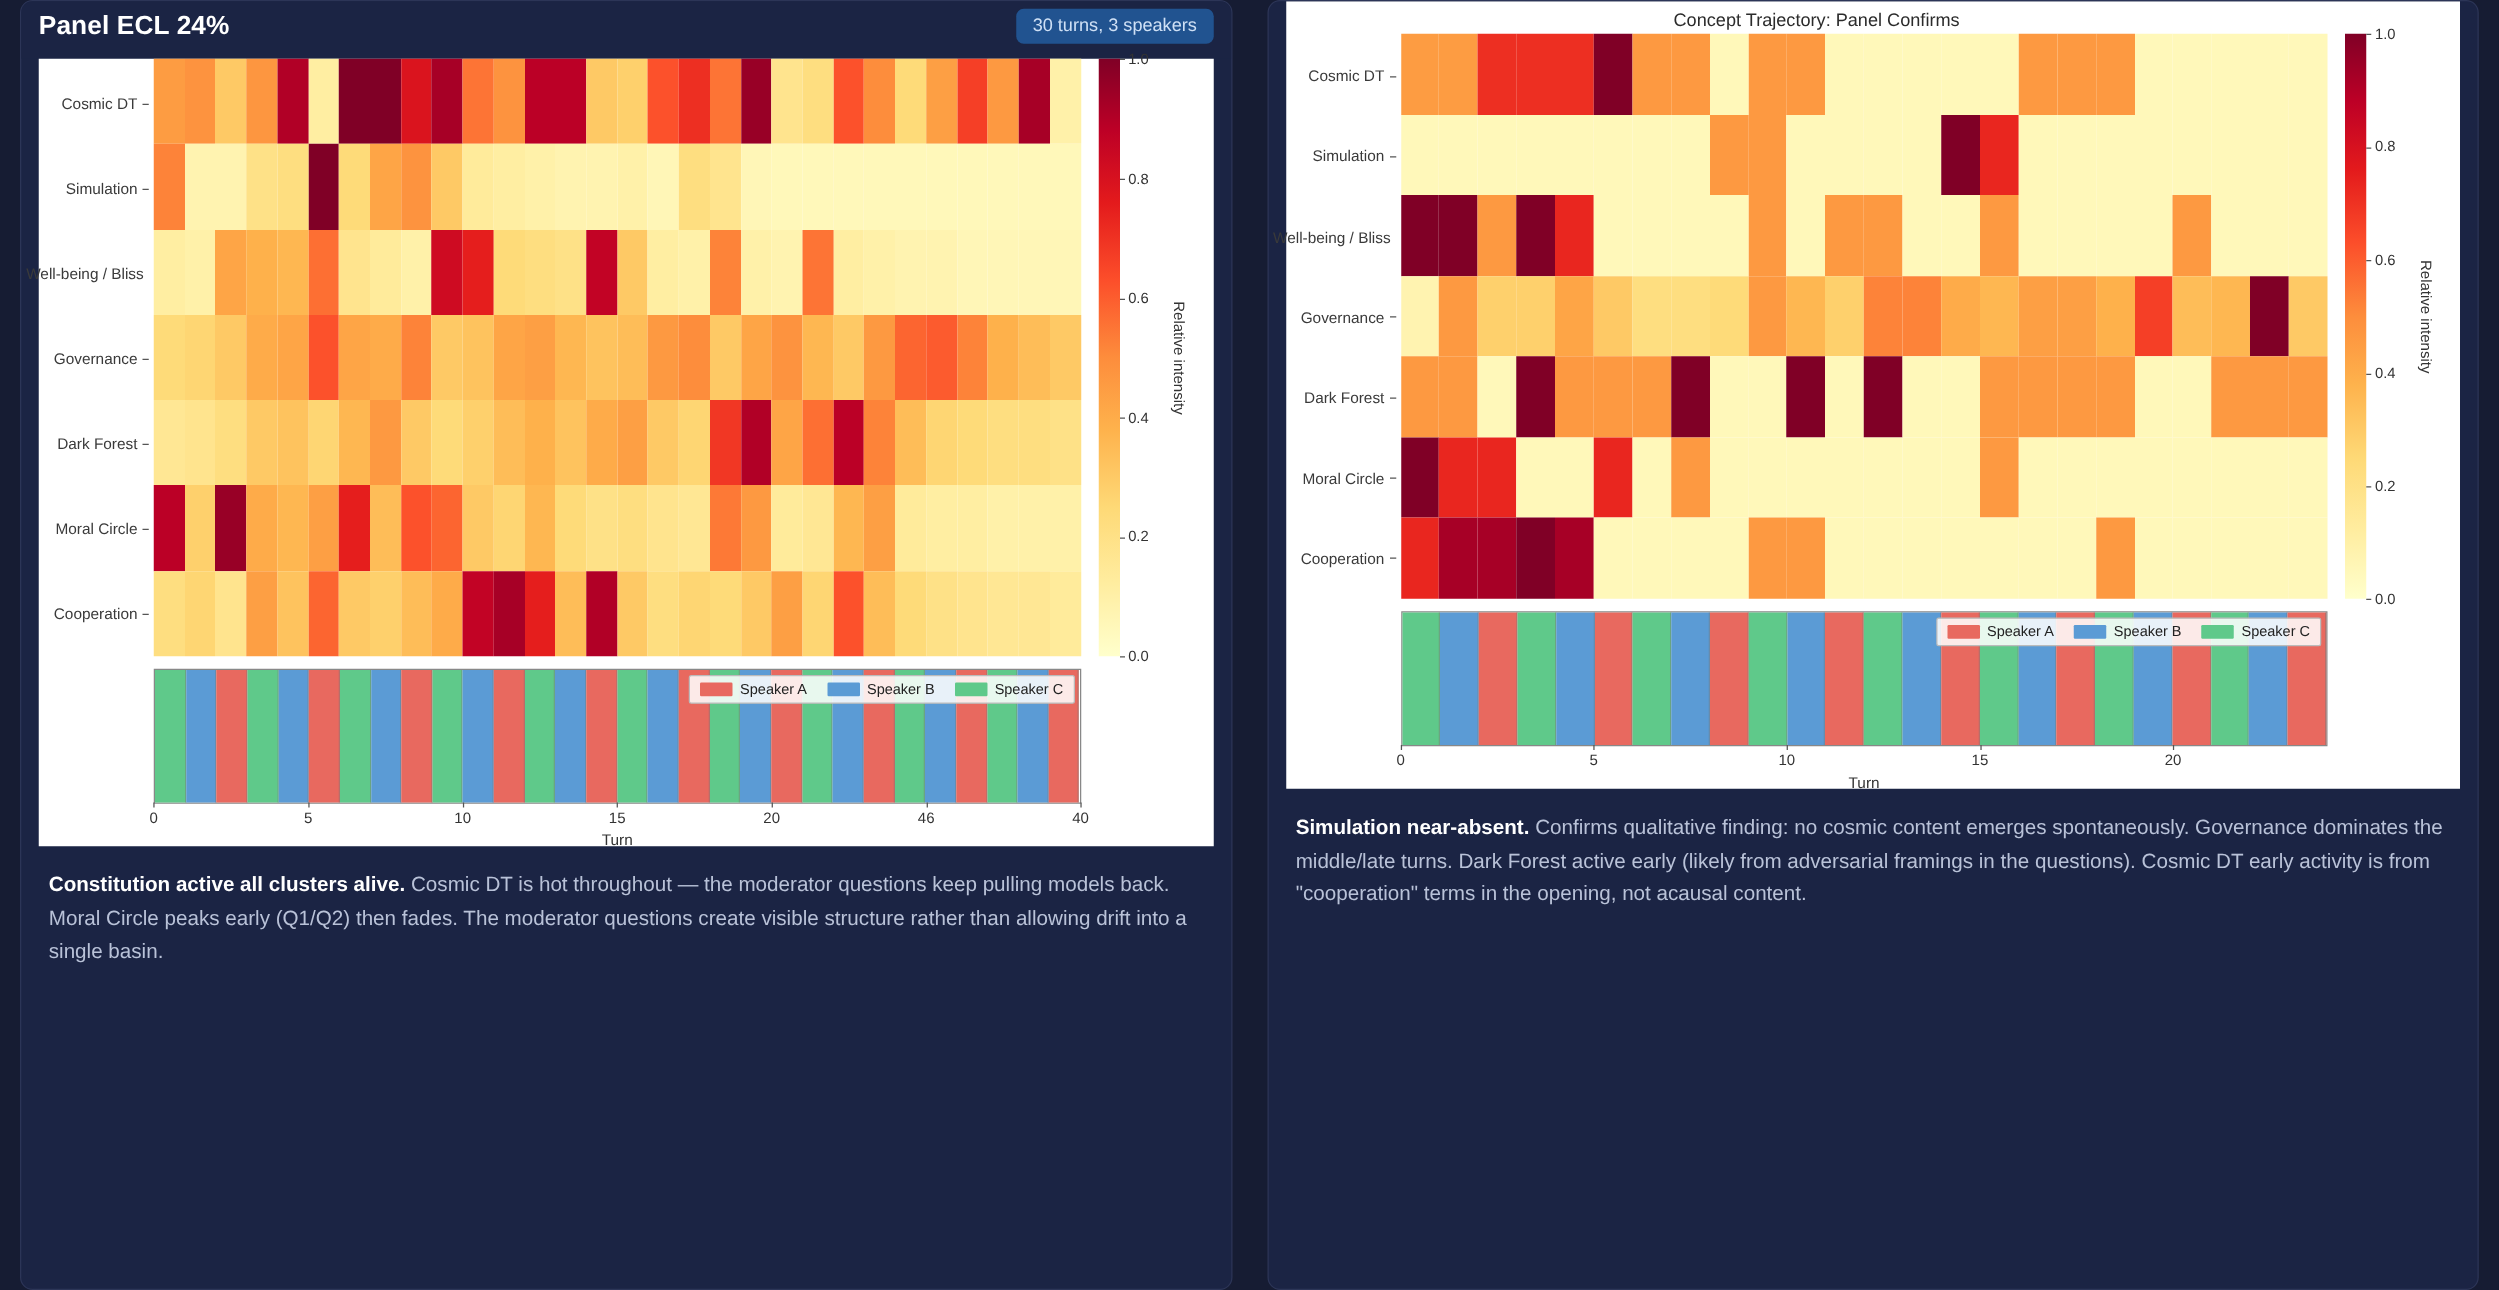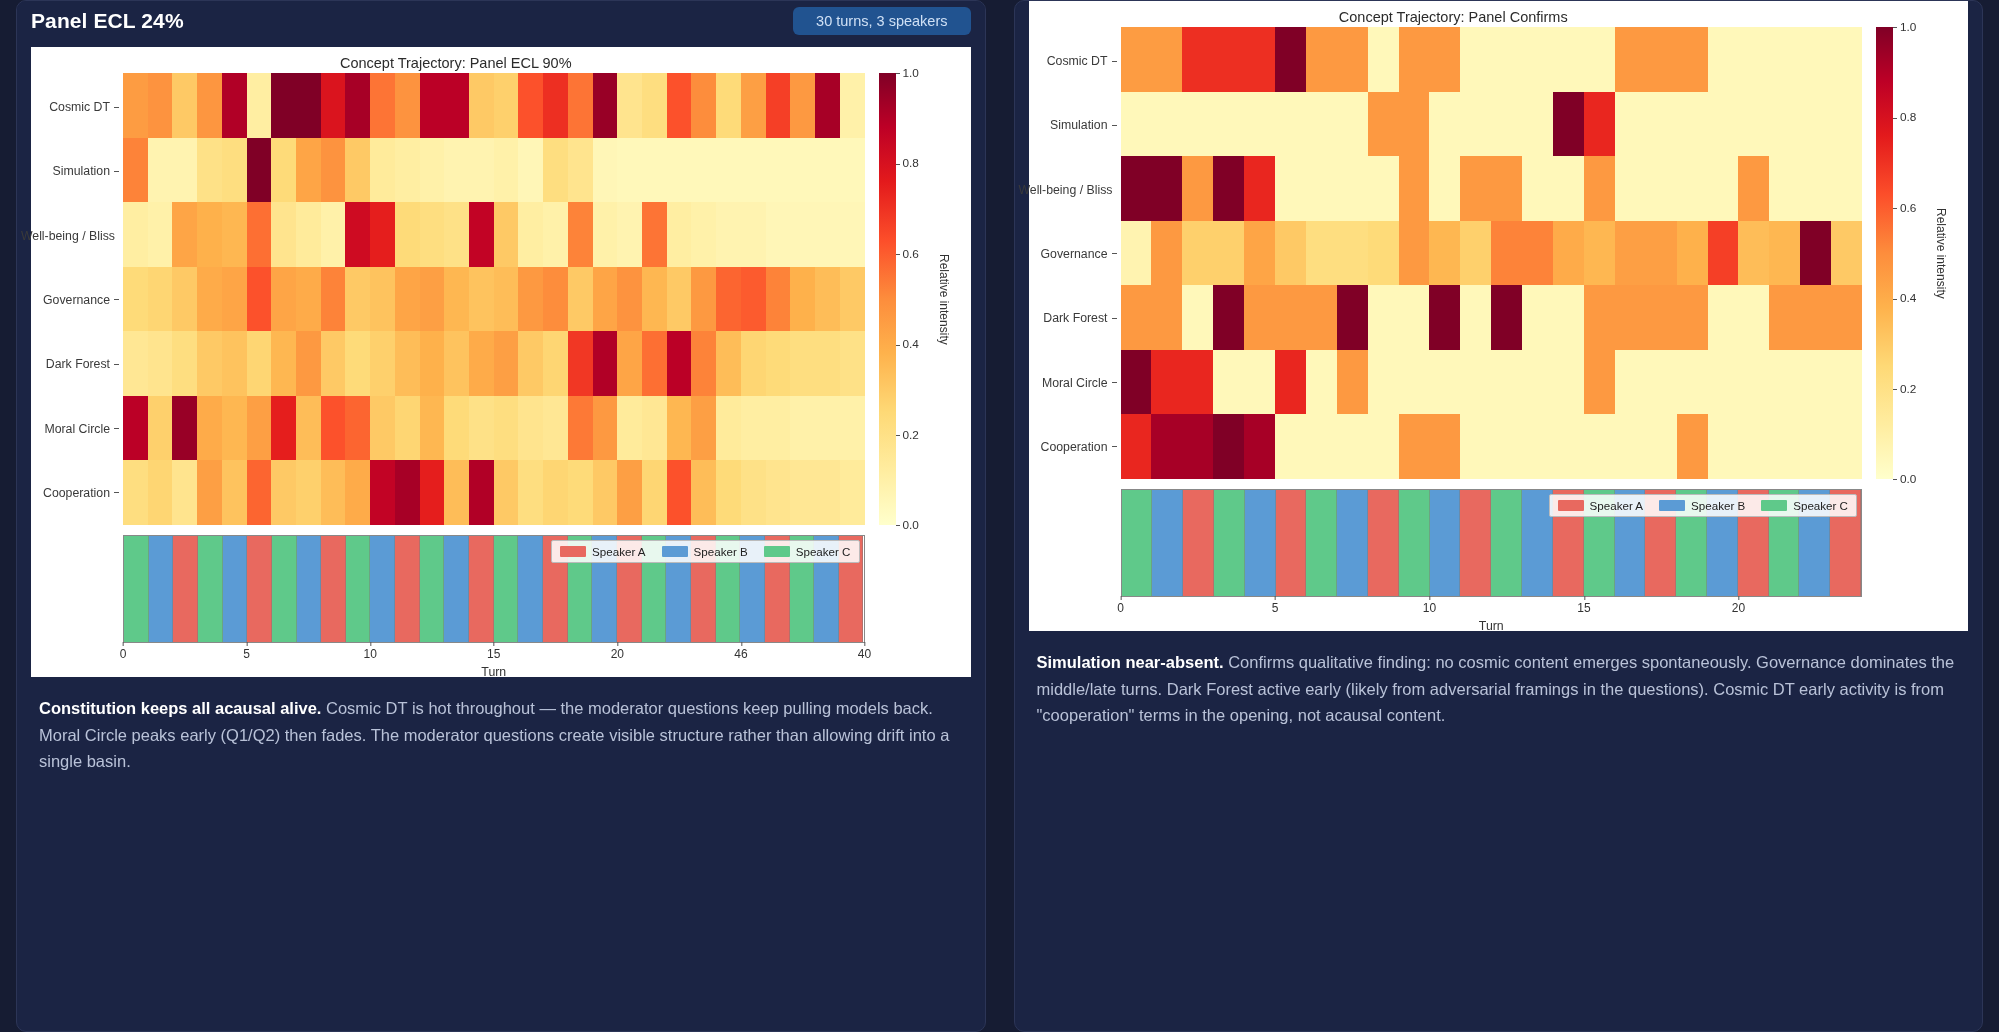--- a/index.html
+++ b/index.html
@@ -38,21 +38,21 @@
     color: #ffffff;
     font-size: 21px;
     font-weight: bold;
     letter-spacing: .1px;
     white-space: nowrap;
   }
   .badge {
     background: #215390;
     color: #cfe0f5;
     font-size: 14.5px;
-    padding: 6px 23px;
+    padding: 6px 13px;
     border-radius: 6px;
     white-space: nowrap;
   }
   
   .figure {
     background: #ffffff;
     margin: 0 14px;
     flex: 0 0 auto;
     height: 630px;
     position: relative;
@@ -224,21 +224,20 @@
 <body>
 
 <div class="page">
 
   <section class="panel">
     <div class="panel-header">
       <div class="panel-title">Panel ECL 24%</div>
       <div class="badge">30 turns, 3 speakers</div>
     </div>
     <div class="figure">
-      <div class="fig-title">Concept Trajectory: Panel ECL 90%</div>
       <div class="heat-area">
         <div class="ylabels">
             <div class="ylabel">Cosmic DT</div>
             <div class="ylabel">Simulation</div>
             <div class="ylabel">Well-being / Bliss</div>
             <div class="ylabel">Governance</div>
             <div class="ylabel">Dark Forest</div>
             <div class="ylabel">Moral Circle</div>
             <div class="ylabel">Cooperation</div>
           </div>
@@ -528,21 +527,21 @@
               <div class="xtick" style="left: 66.6667%;">20</div>
               <div class="xtick" style="left: 83.3333%;">46</div>
               <div class="xtick" style="left: 100%;">40</div>
               <div class="xaxis-label">Turn</div>
             </div>
         </div>
         <div class="strip-right-spacer"></div>
       </div>
     </div>
     <div class="panel-footer">
-      <span class="footer-lead">Constitution keeps all acausal alive.</span><span> Cosmic DT is hot throughout — the moderator questions keep pulling models back. Moral Circle peaks early (Q1/Q2) then fades. The moderator questions create visible structure rather than allowing drift into a single basin.</span>
+      <span class="footer-lead">Constitution active all clusters alive.</span><span> Cosmic DT is hot throughout — the moderator questions keep pulling models back. Moral Circle peaks early (Q1/Q2) then fades. The moderator questions create visible structure rather than allowing drift into a single basin.</span>
     </div>
   </section>
 
   <section class="panel">
     <div class="figure">
       <div class="fig-title">Concept Trajectory: Panel Confirms</div>
       <div class="heat-area">
         <div class="ylabels">
             <div class="ylabel">Cosmic DT</div>
             <div class="ylabel">Simulation</div>

